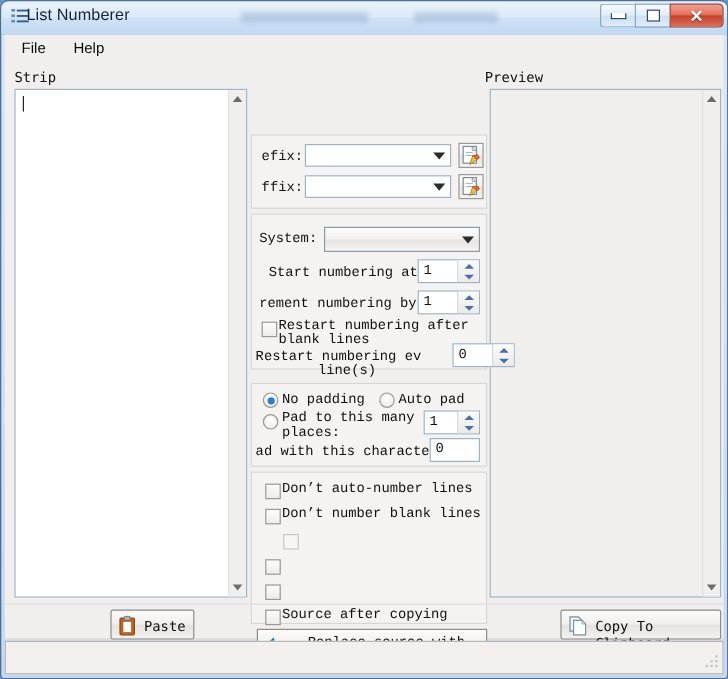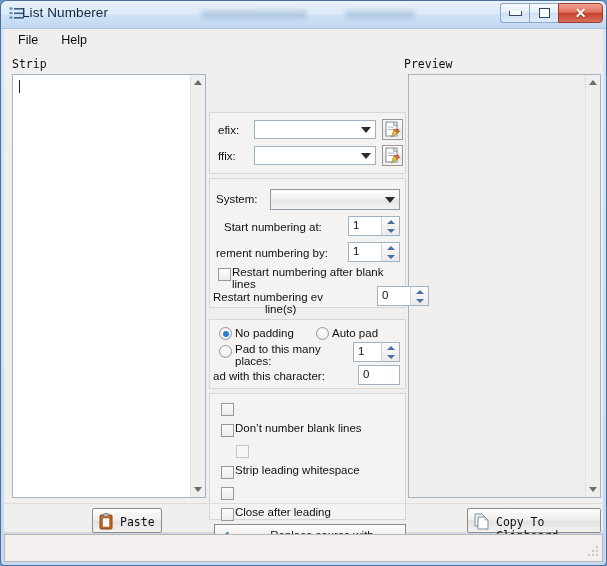--- a/index.html
+++ b/index.html
@@ -119,21 +119,21 @@
   
   .optcol{
     position:absolute;left:205px;top:62px;width:197px;bottom:6px;
   }
   .group{
     position:absolute;left:0;right:0;
     border:1px solid #d9d7d4;
     background:#f4f3f2;
     box-sizing:border-box;
   }
-  .mono{font-family:Liberation Sans, sans-serif;font-size:11.5px;color:#10100f;}
+  .mono{font-family:Liberation Mono, monospace;font-size:11.5px;color:#10100f;}
   .mono.dim{color:#a8a6a3;}
   .row-label{position:absolute;white-space:nowrap;}
   
   .combo{
     position:absolute;height:19px;
     border:1px solid #9fb3c6;background:#fff;box-sizing:border-box;
   }
   .combo .arrowbox{
     position:absolute;right:1px;top:1px;bottom:1px;width:17px;
     display:flex;align-items:center;justify-content:center;
@@ -399,33 +399,33 @@
         </div>
 
         <span class="mono row-label" style="left:3px;top:50px;">ad with this character:</span>
         <div class="tfield" style="left:148px;top:45px;width:42px;">
           <span class="mono">0</span>
         </div>
       </div>
 
       <div class="group" style="top:281px;height:127px;">
         <span class="cb" style="left:11px;top:9px;"></span>
+        <span class="mono row-label" style="left:25px;top:7px;">Don’t auto-number lines</span>
 
         <span class="cb" style="left:11px;top:30px;"></span>
         <span class="mono row-label" style="left:25px;top:28px;">Don’t number blank lines</span>
 
         <span class="cb dim" style="left:26px;top:51px;"></span>
 
         <span class="cb" style="left:11px;top:72px;"></span>
-        <span class="mono row-label" style="left:25px;top:70px;">Strip leading whitespace</span>
 
         <span class="cb" style="left:11px;top:93px;"></span>
 
         <span class="cb" style="left:11px;top:114px;"></span>
-        <span class="mono row-label" style="left:25px;top:112px;">Close after leading</span>
+        <span class="mono row-label" style="left:25px;top:112px;">Source after copying</span>
       </div>
 
       <div class="bigbtn" style="top:412px;left:5px;right:0;height:26px;">
         <span style="position:absolute;left:5px;top:5px;">
           <svg width="20" height="16" viewBox="0 0 20 16">
             <polygon points="1,8 8,2 8,5.3 18,5.3 18,10.7 8,10.7 8,14" fill="#3d9ae0" stroke="#1b6ba8" stroke-width="1" stroke-linejoin="round"></polygon>
             <polygon points="2.5,8 8,3.8 8,6.3 17,6.3 17,7.4 2.5,7.4" fill="#8fd0f5" opacity=".75"></polygon>
           </svg>
         </span>
         <span class="lbl mono">Replace source with</span>

